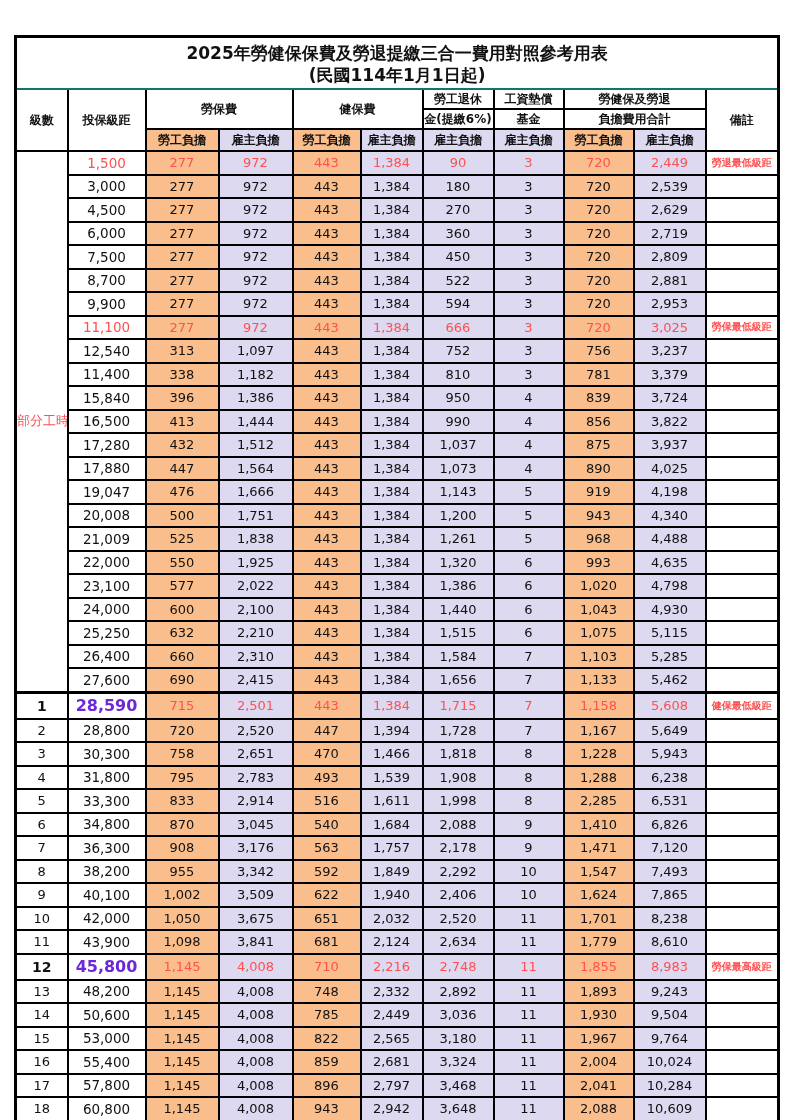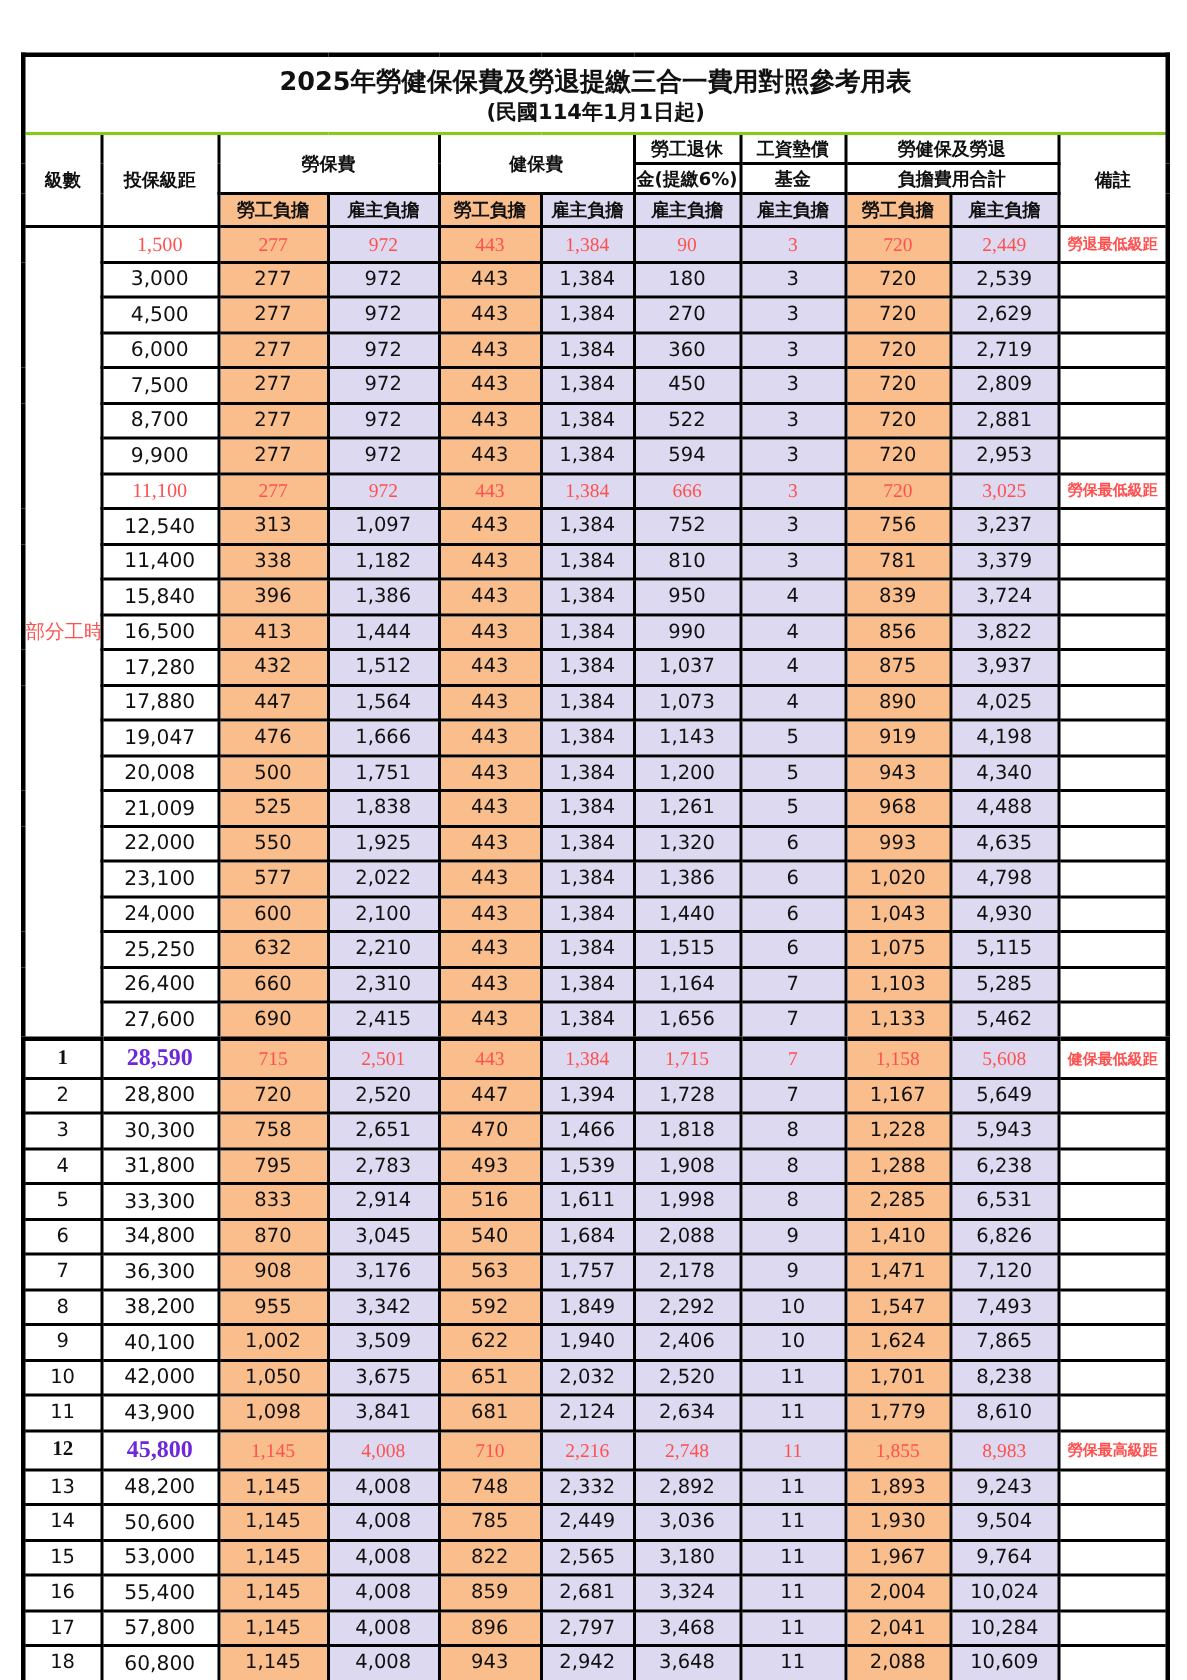--- a/index.html
+++ b/index.html
@@ -1,32 +1,32 @@
 <!DOCTYPE html>
 <html><head>
 <meta charset="utf-8">
 <style>
   html,body{margin:0;padding:0;background:#fff;width:791px;height:1120px;overflow:hidden;
     font-family:"DejaVu Sans","Liberation Sans",sans-serif;}
   .sheet{margin:35px 14px 0 14px;}
   table{border-collapse:collapse;table-layout:fixed;width:763px;border:3px solid #000;}
   th,td{border:2px solid #000;padding:0;text-align:center;vertical-align:middle;
     white-space:nowrap;overflow:hidden;color:#111;}
-  .title-row th{height:50px;border-bottom:2px solid #84cc16;background:#fff;}
+  .title-row th{height:50px;border-bottom:2px solid #0f766e;background:#fff;}
   .t1{font-size:17px;font-weight:bold;line-height:1.45;}
-  .t2{font-size:14px;font-weight:bold;line-height:1.1;}
+  .t2{font-size:17px;font-weight:bold;line-height:1.1;}
   tr.h1 th,tr.h2 th{height:18px;font-size:12px;font-weight:600;background:#fff;}
   tr.h3 th{height:20px;font-size:12px;font-weight:700;}
   th.emp,td.emp{background:#F9BE8C;}
   th.er,td.er{background:#DCD9F0;}
   tbody td{height:21.5px;font-size:13px;}
   td.levelcell{background:#fff;font-size:13px;}
   td.bracket{background:#fff;font-size:13.5px;}
   td.note{background:#fff;font-size:10px;font-weight:700;color:#FF5050;margin-left:48px;}
-  tr.hl td{color:#FF5050;font-family:Liberation Serif, serif;}
+  tr.hl td{color:#FF5050;}
   tr.big td{height:24px;}
   tr.big td.bracket{font-size:16px;font-weight:700;color:#6d28d9;}
   tr.big td.levelcell{font-size:14px;font-weight:600;color:#111;}
   tr.sep td{border-top:3px solid #000;}
 </style>
 </head>
 <body>
 
 <div class="sheet">
   <table>
@@ -329,21 +329,21 @@
           <td class="emp">1,075</td>
           <td class="er">5,115</td>
           <td class="note"></td>
         </tr>
         <tr>
           <td class="bracket">26,400</td>
           <td class="emp">660</td>
           <td class="er">2,310</td>
           <td class="emp">443</td>
           <td class="er">1,384</td>
-          <td class="er">1,164</td>
+          <td class="er">1,584</td>
           <td class="er">7</td>
           <td class="emp">1,103</td>
           <td class="er">5,285</td>
           <td class="note"></td>
         </tr>
         <tr>
           <td class="bracket">27,600</td>
           <td class="emp">690</td>
           <td class="er">2,415</td>
           <td class="emp">443</td>

